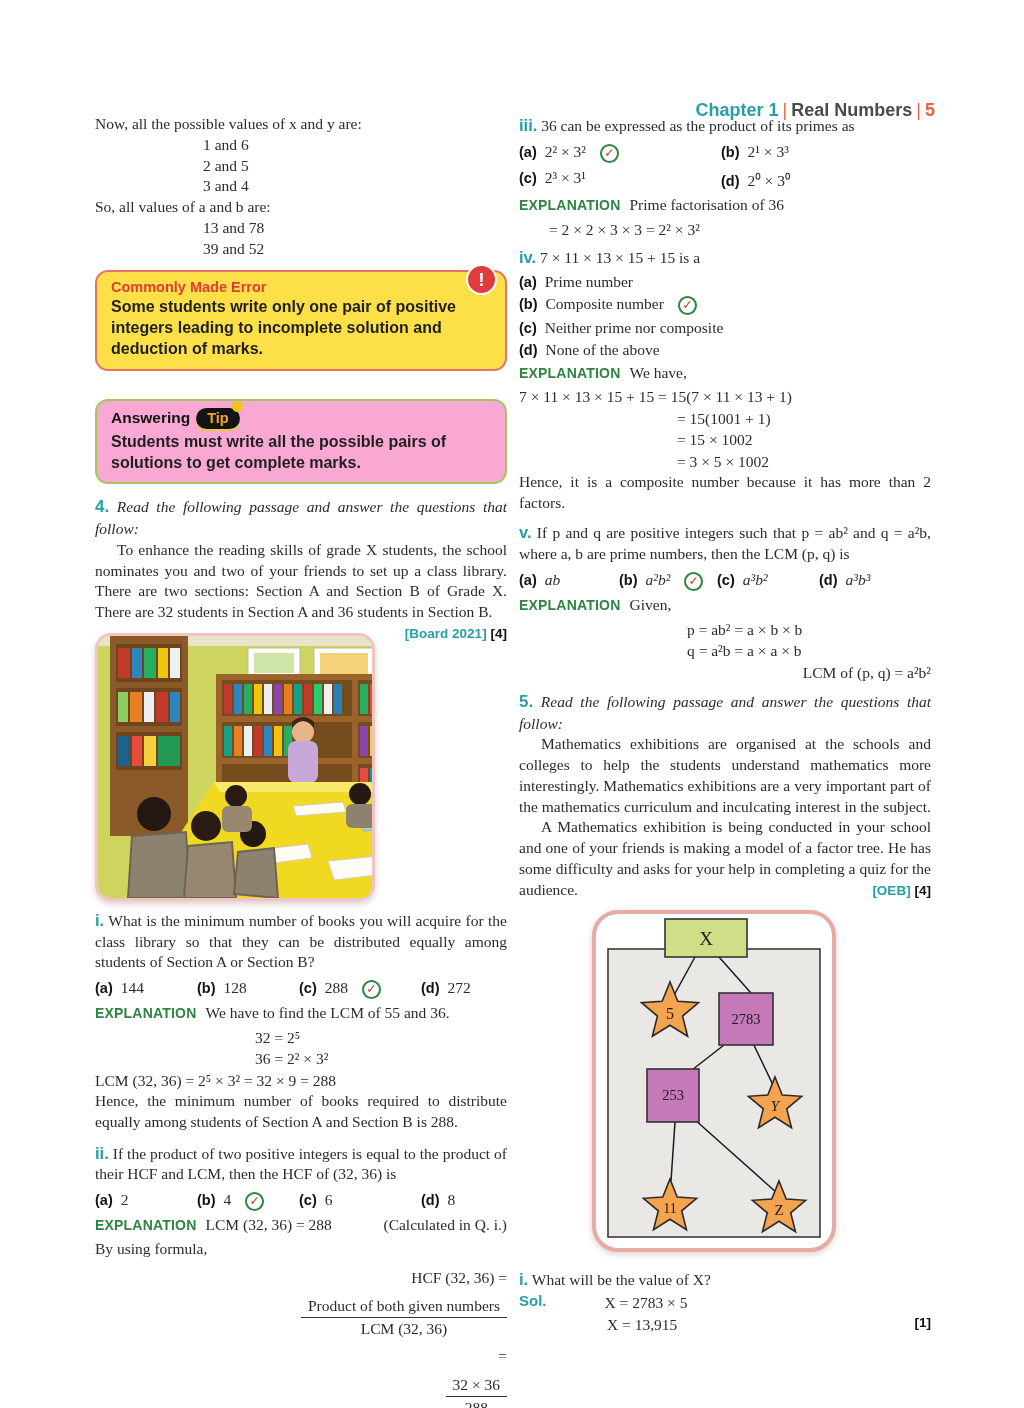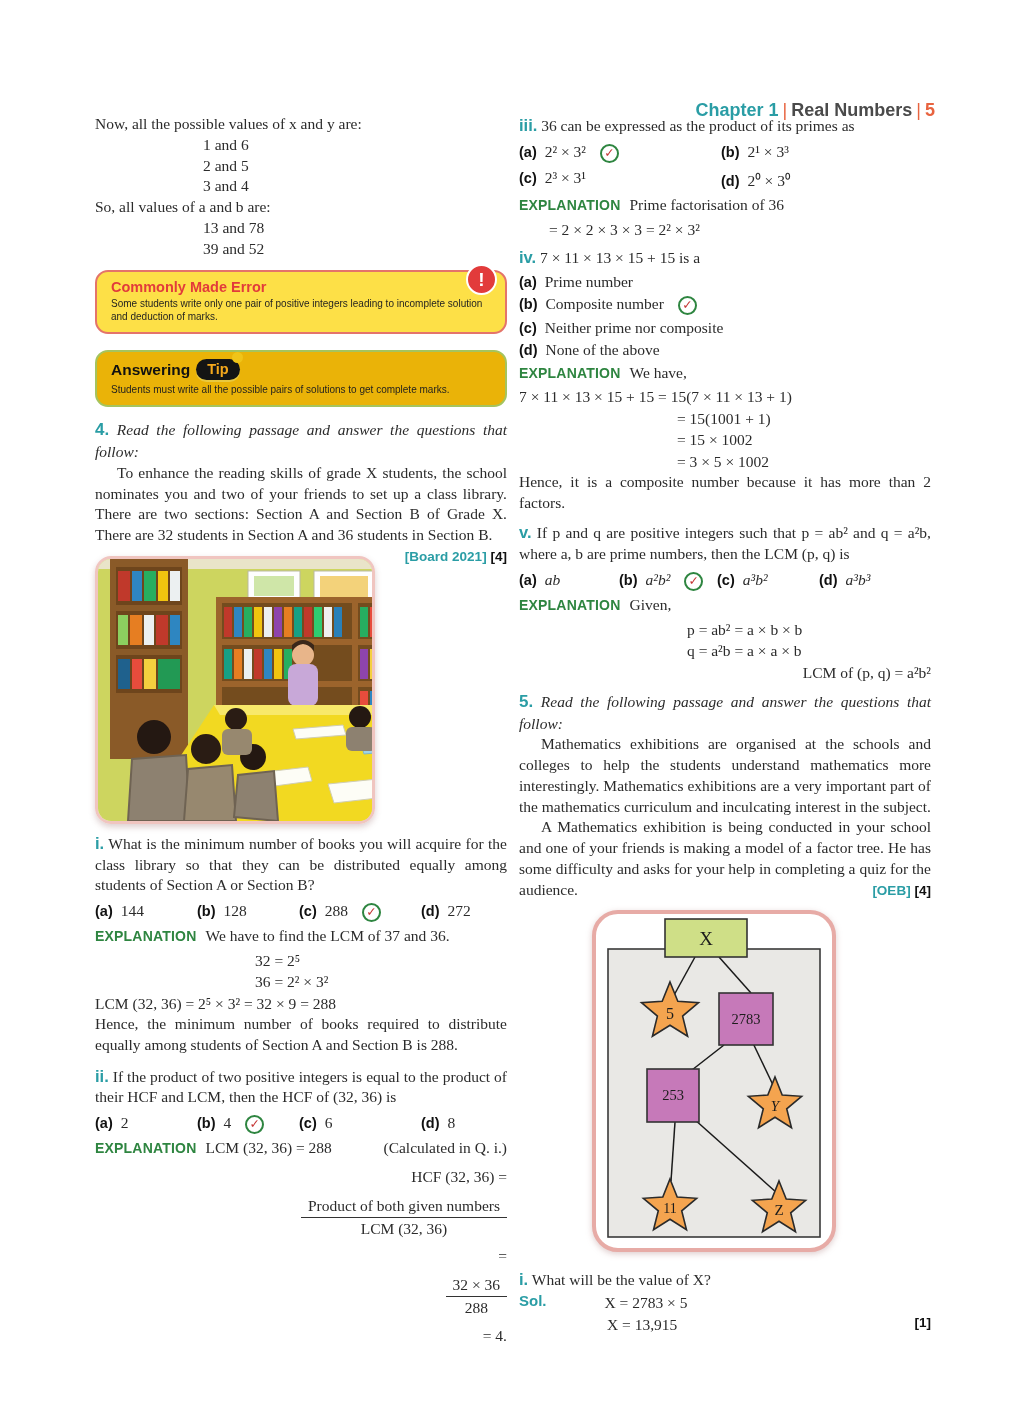--- a/index.html
+++ b/index.html
@@ -26,27 +26,27 @@
   .jt{text-align:justify;}
   .bt{font-size:15.5px;line-height:1.34;}
   .ind{padding-left:108px;}
   .indent-first{text-indent:22px;}
 
   
   .cbox{border-radius:13px;padding:7px 14px 9px;margin:11px 0 0;position:relative;
         font-family:"Liberation Sans",sans-serif;}
   .err{background:#fde047;border:2px solid #e4746a;}
   .err .btitle{color:#e23b3b;font-weight:bold;font-size:14.5px;margin-bottom:2px;}
-  .btext{font-size:10px;line-height:1.3;color:#1f1f1f;}
+  .btext{font-size:16px;line-height:1.3;color:#1f1f1f;font-weight:bold;}
   .err-icon{
     position:absolute;top:-8px;right:8px;width:27px;height:27px;border-radius:50%;
     background:#e23b3b;color:#fff;font-weight:bold;font-size:19px;line-height:27px;
     text-align:center;border:2px solid #fff;
   }
-  .tip{background:#eab308;border:2px solid #a5c45e;margin-top:16px;}
+  .tip{background:#f9a8d4;border:2px solid #a5c45e;margin-top:28px;}
   .tip .btitle{display:flex;align-items:center;gap:6px;font-weight:bold;
                font-size:15.5px;color:#111;margin-bottom:3px;}
   .tip-badge{
     background:#141414;color:#f5a81c;font-weight:bold;font-size:14.5px;
     padding:2px 11px 3px;border-radius:11px;position:relative;
     box-shadow:0 2px 0 #e9c93f;
   }
   .bulb-icon{position:absolute;top:-7px;right:-3px;width:11px;height:11px;
     background:#f0c419;border-radius:50%;}
 
@@ -295,21 +295,21 @@
           <span>288</span>
           <span class="chk">✓</span>
         </span>
       <span class="opt">
           <b class="olab">(d)</b>
           <span>272</span>
         </span>
     </div>
     <div class="explrow">
       <span class="expl-lab">EXPLANATION</span>
-      <span class="bt">We have to find the LCM of 37 and 36.</span>
+      <span class="bt">We have to find the LCM of 55 and 36.</span>
     </div>
     <div class="eq pl160">32 = 2⁵</div>
     <div class="eq pl160">36 = 2² × 3²</div>
     <div class="eq">LCM (32, 36) = 2⁵ × 3² = 32 × 9 = 288</div>
     <div class="bt jt">Hence, the minimum number of books required to distribute equally among students of Section A and Section B is 288.</div>
 
     <div class="bt jt qline" style="margin-top:9px;">
       <span class="qnum">ii.</span>
       <span>If the product of two positive integers is equal to the product of their HCF and LCM, then the HCF of (32, 36) is</span>
     </div>
@@ -330,20 +330,21 @@
       <span class="opt">
           <b class="olab">(d)</b>
           <span>8</span>
         </span>
     </div>
     <div class="explrow">
       <span class="expl-lab">EXPLANATION</span>
       <span class="bt">LCM (32, 36) = 288</span>
       <span class="bt" style="margin-left:auto;">(Calculated in Q. i.)</span>
     </div>
+    <div class="bt" style="margin:3px 0 0;">By using formula,</div>
     <div class="fracrow">
       <span class="bt">HCF (32, 36) =</span>
       <span class="frac">
         <span class="num" style="display:block;">Product of both given numbers</span>
         <span class="den" style="display:block;">LCM (32, 36)</span>
       </span>
     </div>
     <div class="fracrow" style="padding-left:96px;">
       <span class="bt">=</span>
       <span class="frac">

